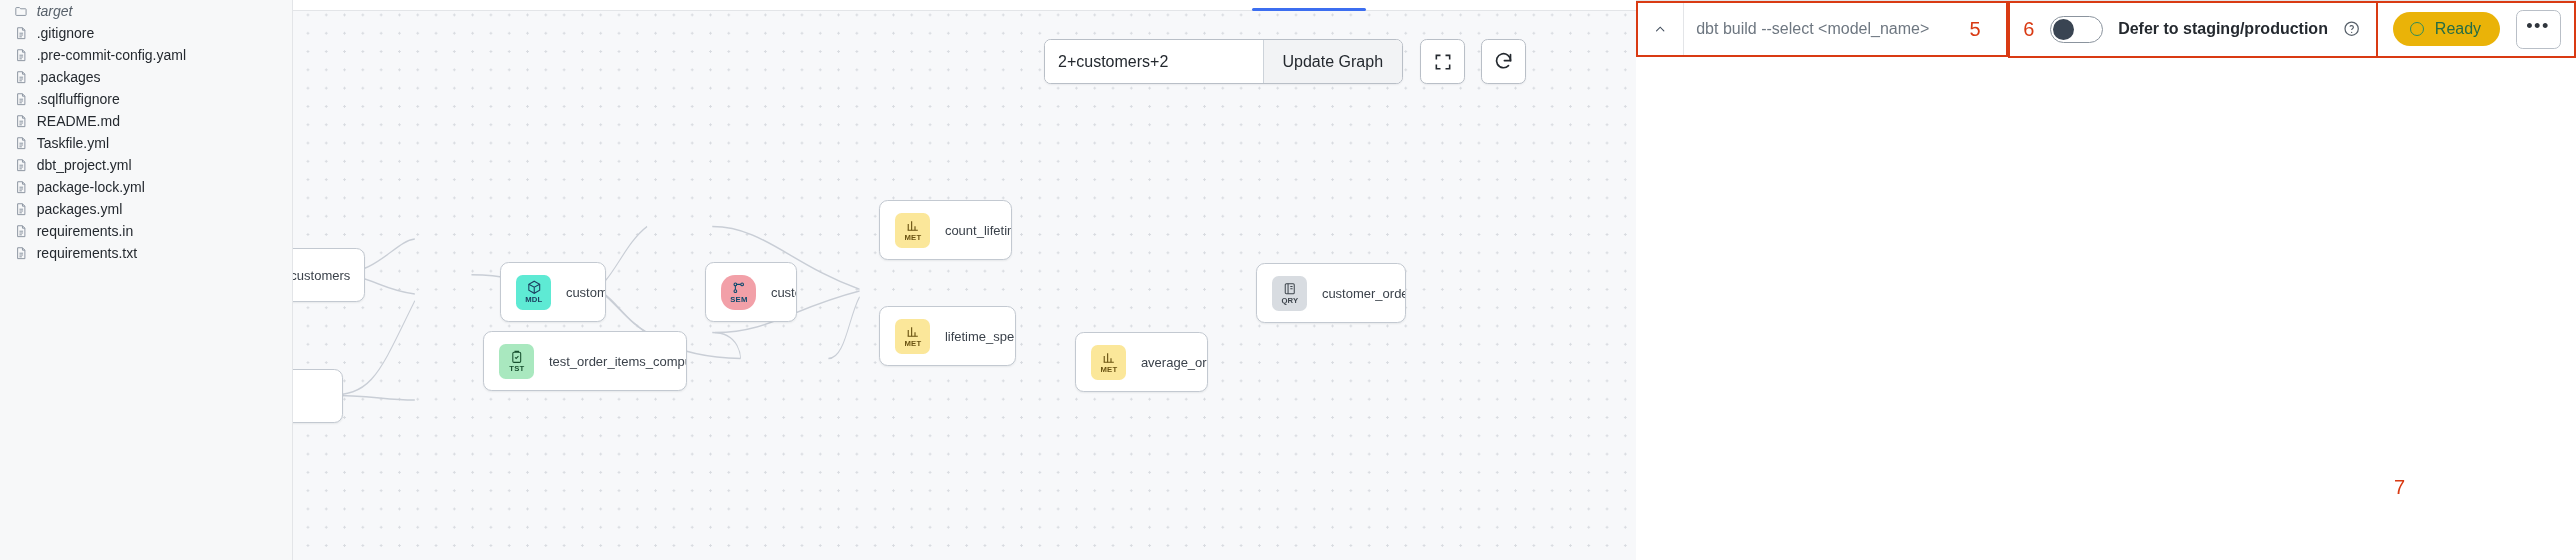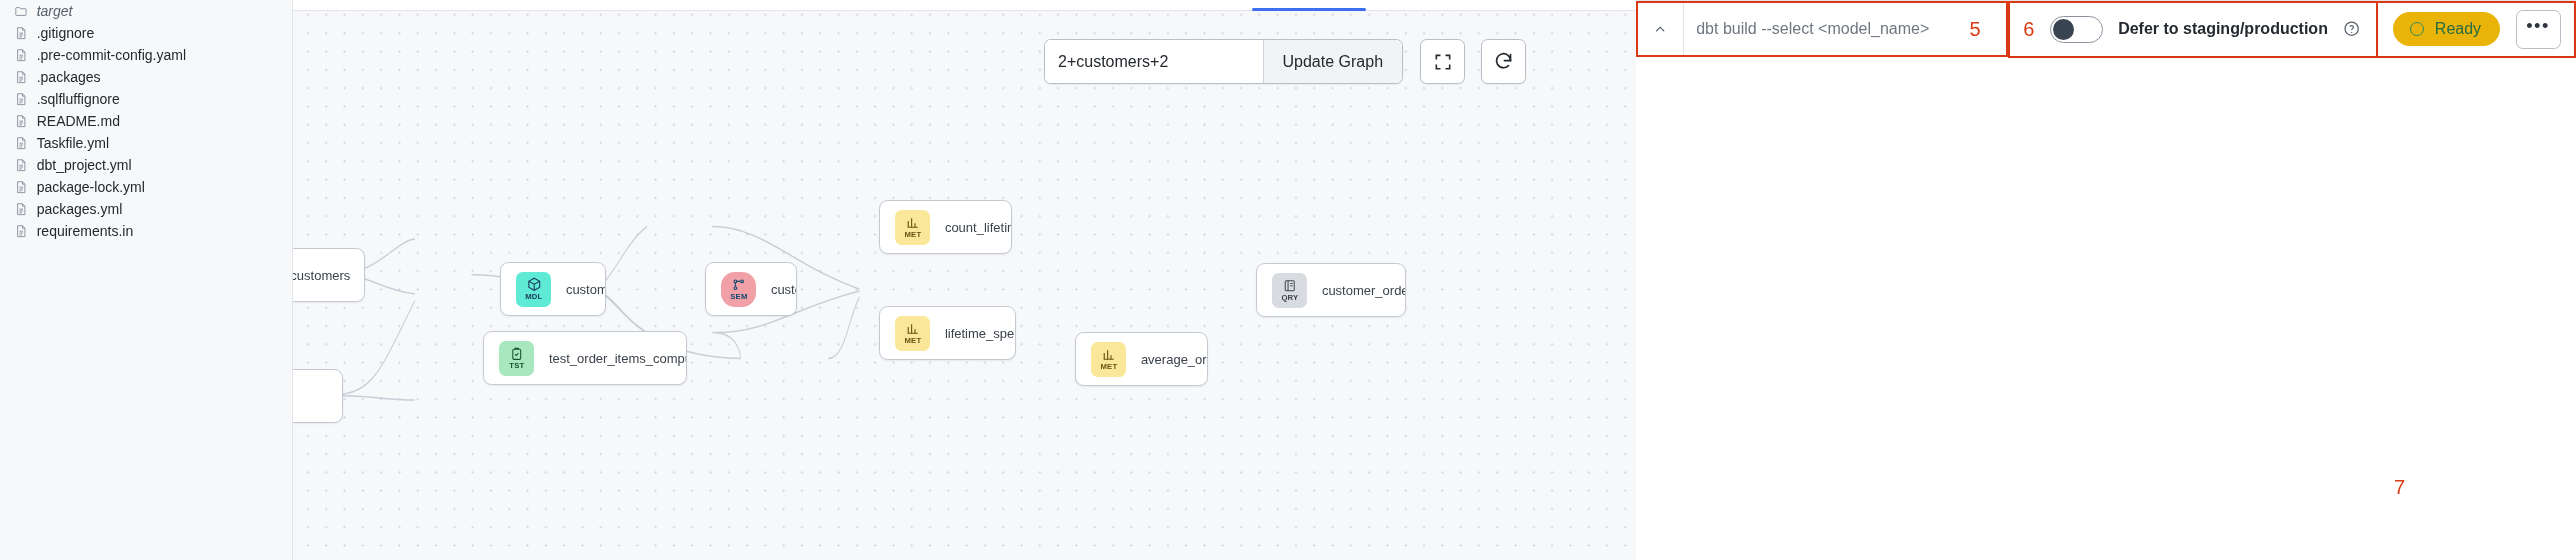--- a/index.html
+++ b/index.html
@@ -100,21 +100,21 @@
   .toolbar-icons { display: flex; gap: 15.4px; }
 
   
   .node {
     position: absolute;
     background: #ffffff;
     border: 1px solid #c3c9d1;
     border-radius: 8.7px;
     display: flex; align-items: center;
     box-shadow: 0 1px 1.9px rgba(16,22,26,.07);
-    height: 54px;
+    height: 60px;
     padding: 0 15.4px;
     gap: 14.5px;
     white-space: nowrap;
     overflow: hidden;
   }
   .node .label { font-size: 13px; color: #3b424b; }
   .badge {
     width: 35px; height: 35px; border-radius: 6.7px;
     display: flex; flex-direction: column;
     align-items: center; justify-content: center;
@@ -327,20 +327,30 @@
           </div>
           <div class="file-row">
             <svg class="ficon" viewBox="0 0 24 24" fill="none" stroke="#8a93a0" stroke-width="1.6">
               <path d="M6 3h8l4 4v14H6z"></path>
               <path d="M14 3v4h4"></path>
               <path d="M9 12h6"></path>
               <path d="M9 15h6"></path>
               <path d="M9 18h4"></path>
             </svg>
             <span class="fname">requirements.in</span>
+          </div>
+          <div class="file-row">
+            <svg class="ficon" viewBox="0 0 24 24" fill="none" stroke="#8a93a0" stroke-width="1.6">
+              <path d="M6 3h8l4 4v14H6z"></path>
+              <path d="M14 3v4h4"></path>
+              <path d="M9 12h6"></path>
+              <path d="M9 15h6"></path>
+              <path d="M9 18h4"></path>
+            </svg>
+            <span class="fname">requirements.txt</span>
           </div>
         </div>
     </div>
 
     <div class="canvas">
       <div class="canvas-topbar">
         <div class="tab-underline"></div>
       </div>
 
       <svg class="edges" viewBox="0 0 2370 582" preserveAspectRatio="none">

